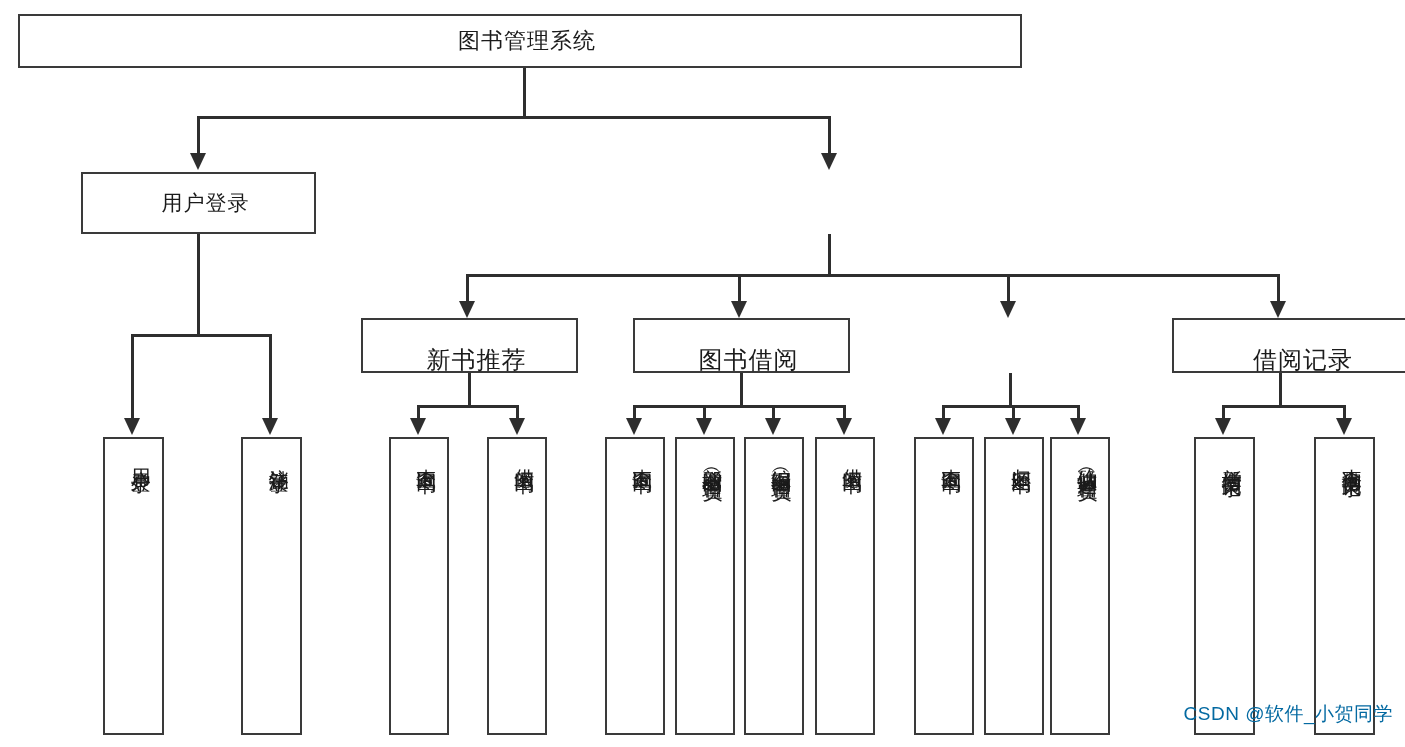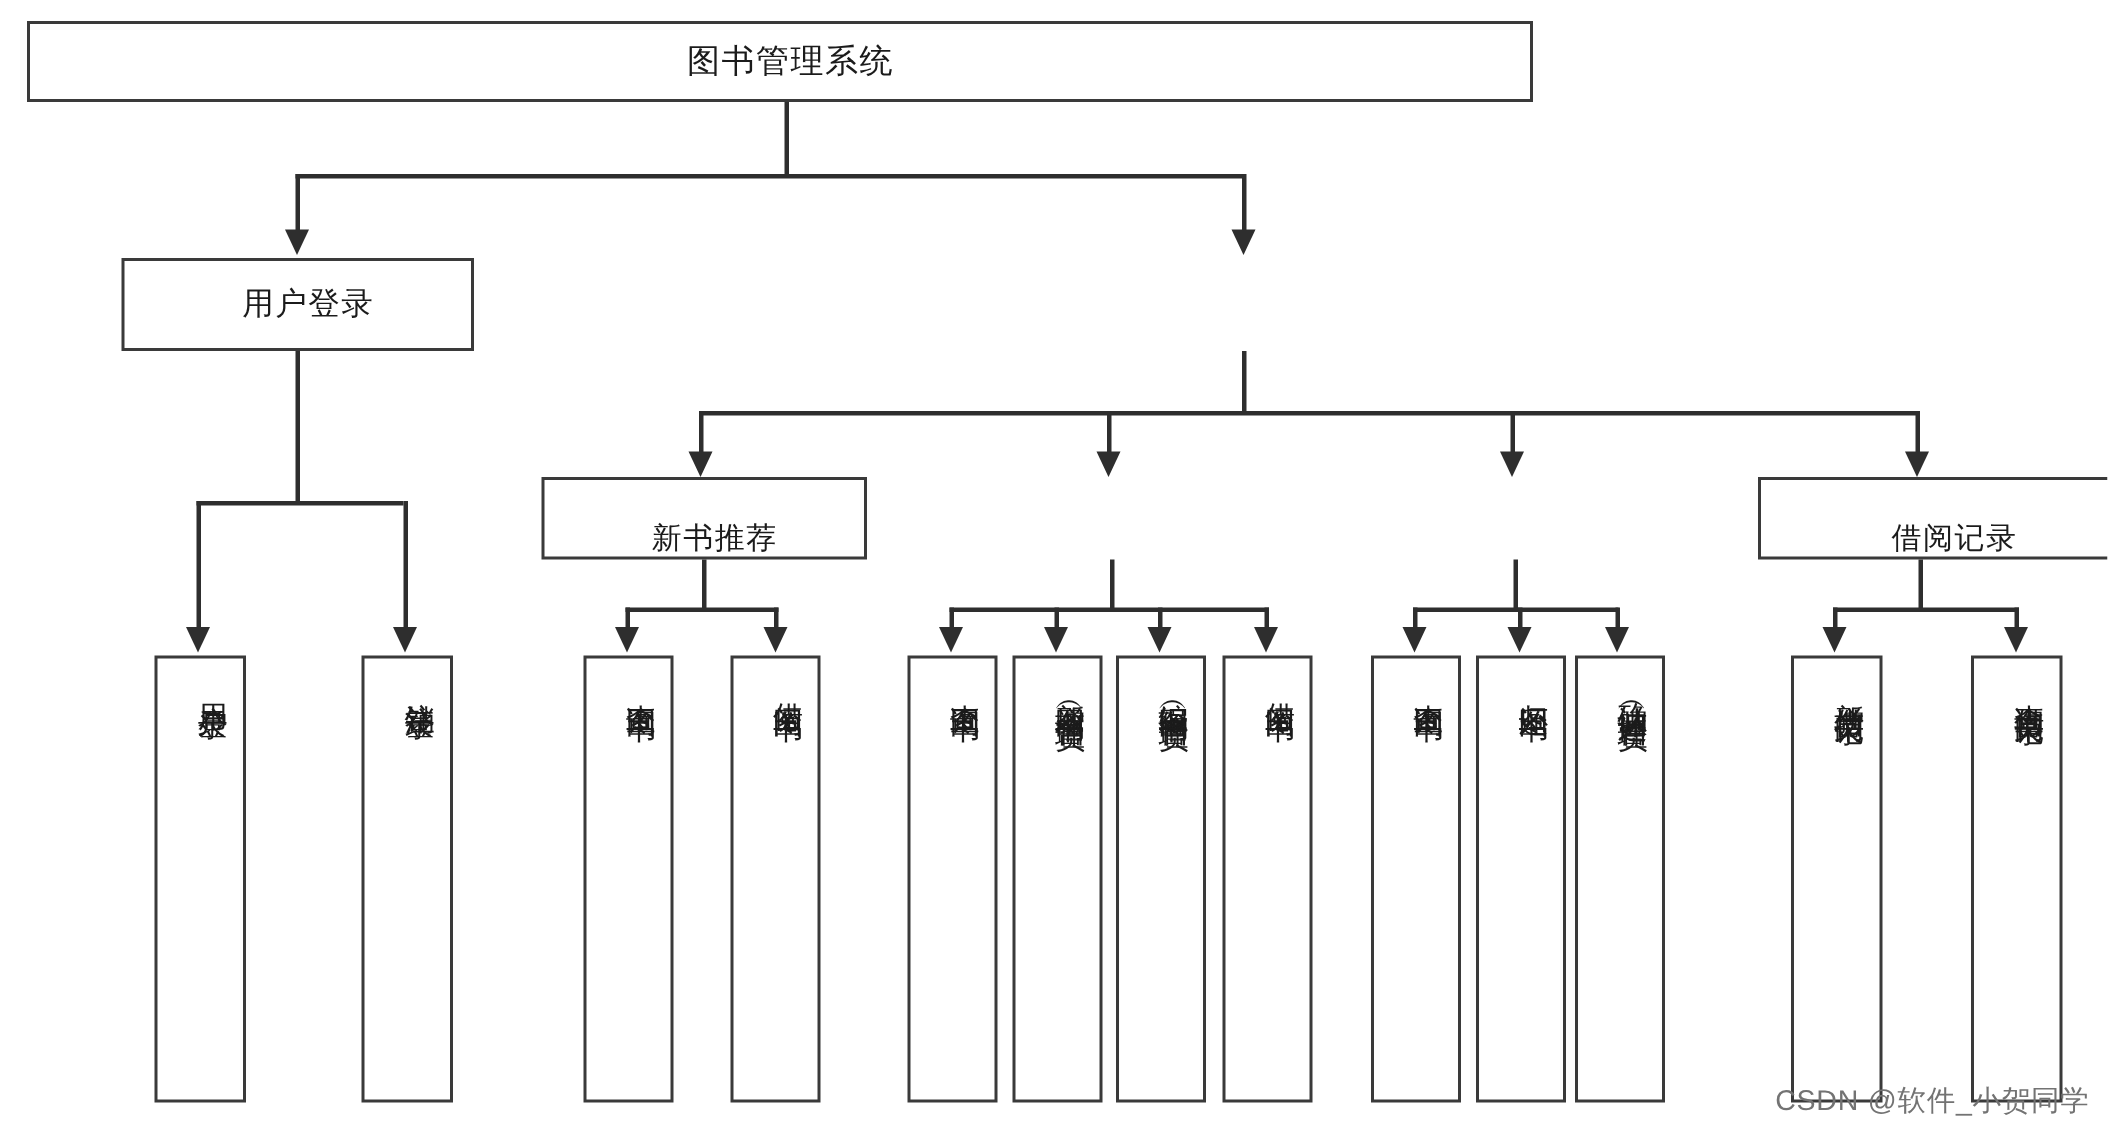--- a/index.html
+++ b/index.html
@@ -30,21 +30,21 @@
   .node .label{
     font-size:21px;
     line-height:1.25;
     color:#1b1b1b;
     letter-spacing:1px;
     white-space:nowrap;
   }
   
   .node.root .label{font-size:22px;}
   .node.level2 .label{font-size:21px;}
-  .node.level3 .label{font-size:20px;margin-top:28px;}
+  .node.level3 .label{font-size:24px;margin-top:28px;}
 
   
   .node.leaf{
     align-items:flex-start;
     justify-content:center;
     padding-top:14px;
   }
   .node.leaf .label{
     font-size:20px;
     line-height:1.18;
@@ -70,23 +70,23 @@
     width:0;height:0;
     border-left:8px solid transparent;
     border-right:8px solid transparent;
     border-top:17px solid #2e2e2e;
   }
 
   
   #watermark{
     position:absolute;
     right:12px;
-    bottom:0;
+    bottom:20px;
     font-size:19px;
-    color:#737373;
+    color:#0369a1;
     white-space:nowrap;
     letter-spacing:0.5px;
     text-align:center;
   }
 </style>
 </head>
 <body>
 
 <div id="canvas">
 
@@ -121,20 +121,23 @@
   <div class="vline" style="left:1007px; top:274px; height:29px;"></div>
   <div class="vline" style="left:1277px; top:274px; height:29px;"></div>
   <div class="arrow" style="left:459px; top:301px;"></div>
   <div class="arrow" style="left:731px; top:301px;"></div>
   <div class="arrow" style="left:1000px; top:301px;"></div>
   <div class="arrow" style="left:1270px; top:301px;"></div>
 
   <div class="node level3" style="left:361px; top:318px; width:217px; height:55px;">
     <span class="label">新书推荐</span>
   </div>
+  <div class="node level3" style="left:633px; top:318px; width:217px; height:55px;">
+    <span class="label">图书借阅</span>
+  </div>
   <div class="node level3" style="left:1172px; top:318px; width:248px; height:55px;">
     <span class="label">借阅记录</span>
   </div>
 
   <div class="vline" style="left:468px; top:373px; height:33px;"></div>
   <div class="hline" style="left:417px; top:405px; width:102px;"></div>
   <div class="vline" style="left:417px; top:405px; height:15px;"></div>
   <div class="vline" style="left:516px; top:405px; height:15px;"></div>
   <div class="arrow" style="left:410px; top:418px;"></div>
   <div class="arrow" style="left:509px; top:418px;"></div>

